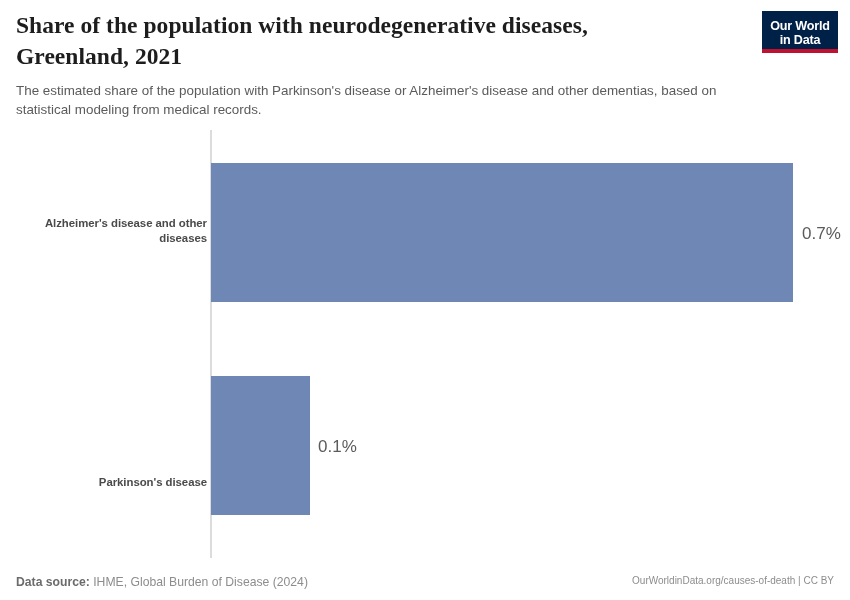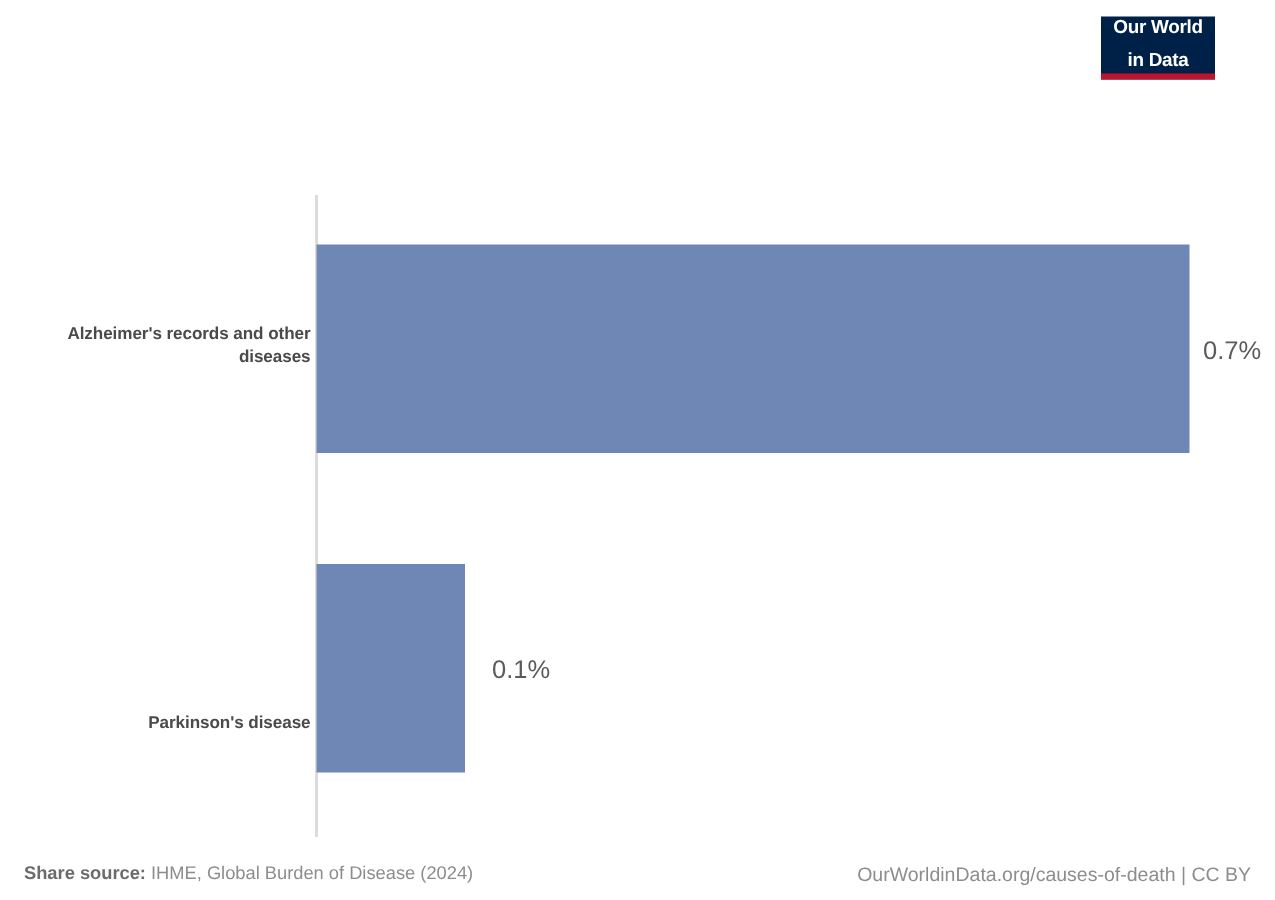--- a/index.html
+++ b/index.html
@@ -44,30 +44,30 @@
     line-height: 1.42;
     color: #5b5b5b;
     margin: 9px 0 0 0;
     max-width: 780px;
     font-weight: 400;
   }
 
   
   .owid-logo {
     position: absolute;
-    left: 734px;
+    left: 762px;
     top: 11px;
     width: 76px;
     height: 42px;
     background: #002147;
     box-sizing: border-box;
     display: flex;
     flex-direction: column;
     align-items: center;
-    justify-content: space-between;
+    justify-content: flex-end;
     border-bottom: 4px solid #c0112f;
     padding-bottom: 1px;
   }
   .owid-logo-line {
     font-family: "Liberation Sans", sans-serif;
     color: #ffffff;
     font-size: 12.6px;
     font-weight: 700;
     line-height: 1.16;
     letter-spacing: -0.2px;
@@ -135,52 +135,56 @@
   }
   .footer-source .lbl {
     font-weight: 700;
     color: #6b6b6b;
   }
   .footer-link {
     position: absolute;
     right: 16px;
     top: 9px;
     font-family: "Liberation Sans", sans-serif;
-    font-size: 13px;
+    font-size: 10px;
     color: #8d8d8d;
     white-space: nowrap;
   }
 </style>
 </head>
 <body>
 
 <div id="chart-root">
 
+  <div class="header">
+    <h1 class="chart-title">Share of the population with neurodegenerative diseases, Greenland, 2021</h1>
+    <p class="chart-subtitle">The estimated share of the population with Parkinson's disease or Alzheimer's disease and other dementias, based on statistical modeling from medical records.</p>
+  </div>
 
   <div class="owid-logo">
     <span class="owid-logo-line">Our World</span>
     <span class="owid-logo-line">in Data</span>
   </div>
 
   <div class="plot">
 
     <div class="axis-line"></div>
 
     <div class="bar-group">
-      <div class="bar-category-label" style="left:16px; top:216px; width:191px;"><span>Alzheimer's records and other</span><br><span>diseases</span></div>
+      <div class="bar-category-label" style="left:16px; top:216px; width:191px;"><span>Alzheimer's disease and other</span><br><span>diseases</span></div>
       <div class="bar-rect" style="left:211px; top:163px; width:582px; height:139px;"></div>
       <div class="bar-value-label" style="left:802px; top:224px;">0.7%</div>
     </div>
 
     <div class="bar-group">
       <div class="bar-category-label" style="left:16px; top:439px; width:191px;margin-top:36px;">Parkinson's disease</div>
       <div class="bar-rect" style="left:211px; top:376px; width:99px; height:139px;"></div>
-      <div class="bar-value-label" style="left:328px; top:437px;">0.1%</div>
+      <div class="bar-value-label" style="left:318px; top:437px;">0.1%</div>
     </div>
 
   </div>
 
   <div class="footer">
-    <div class="footer-source"><span class="lbl">Share source:</span> <span>IHME, Global Burden of Disease (2024)</span></div>
+    <div class="footer-source"><span class="lbl">Data source:</span> <span>IHME, Global Burden of Disease (2024)</span></div>
     <div class="footer-link">OurWorldinData.org/causes-of-death | CC BY</div>
   </div>
 
 </div>
 
 </body></html>

